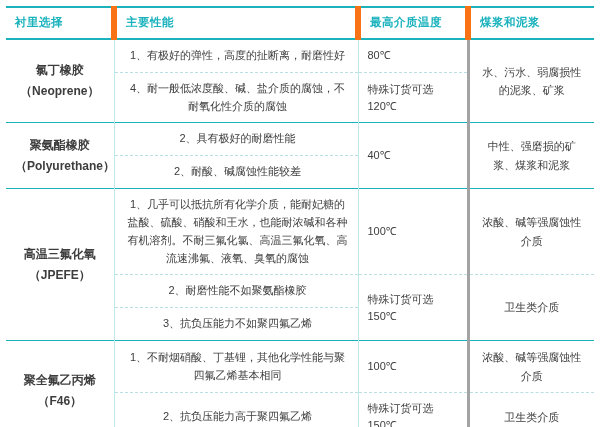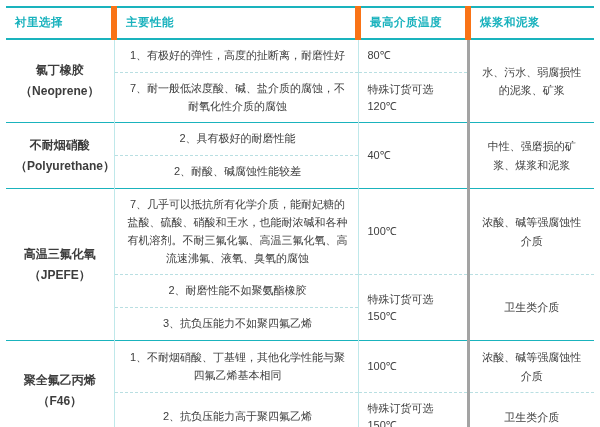--- a/index.html
+++ b/index.html
@@ -111,46 +111,46 @@
       <tr class="grouptop">
         <td class="matname" rowspan="2">
           <span class="two-line">氯丁橡胶</span>
           <span class="two-line">（Neoprene）</span>
         </td>
         <td class="prop dashline">1、有极好的弹性，高度的扯断离，耐磨性好</td>
         <td class="temp dashline">80℃</td>
         <td class="scope" rowspan="2">水、污水、弱腐损性的泥浆、矿浆</td>
       </tr>
       <tr>
-        <td class="prop">7、耐一般低浓度酸、碱、盐介质的腐蚀，不耐氧化性介质的腐蚀</td>
+        <td class="prop">4、耐一般低浓度酸、碱、盐介质的腐蚀，不耐氧化性介质的腐蚀</td>
         <td class="temp">
           <span class="two-line nowrap">特殊订货可选</span>
           <span class="two-line">120℃</span>
         </td>
       </tr>
 
       <tr class="grouptop">
         <td class="matname" rowspan="2">
-          <span class="two-line">不耐烟硝酸</span>
+          <span class="two-line">聚氨酯橡胶</span>
           <span class="two-line">（Polyurethane）</span>
         </td>
         <td class="prop dashline">2、具有极好的耐磨性能</td>
         <td class="temp" rowspan="2">40℃</td>
         <td class="scope" rowspan="2">中性、强磨损的矿浆、煤浆和泥浆</td>
       </tr>
       <tr>
         <td class="prop">2、耐酸、碱腐蚀性能较差</td>
       </tr>
 
       <tr class="grouptop">
         <td class="matname" rowspan="3">
           <span class="two-line">高温三氟化氧</span>
           <span class="two-line">（JPEFE）</span>
         </td>
-        <td class="prop dashline">7、几乎可以抵抗所有化学介质，能耐妃糖的盐酸、硫酸、硝酸和王水，也能耐浓碱和各种有机溶剂。不耐三氟化氯、高温三氟化氧、高流速沸氟、液氧、臭氧的腐蚀</td>
+        <td class="prop dashline">1、几乎可以抵抗所有化学介质，能耐妃糖的盐酸、硫酸、硝酸和王水，也能耐浓碱和各种有机溶剂。不耐三氟化氯、高温三氟化氧、高流速沸氟、液氧、臭氧的腐蚀</td>
         <td class="temp dashline">100℃</td>
         <td class="scope dashline">浓酸、碱等强腐蚀性介质</td>
       </tr>
       <tr>
         <td class="prop dashline">2、耐磨性能不如聚氨酯橡胶</td>
         <td class="temp" rowspan="2">
           <span class="two-line nowrap">特殊订货可选</span>
           <span class="two-line">150℃</span>
         </td>
         <td class="scope" rowspan="2">卫生类介质</td>

